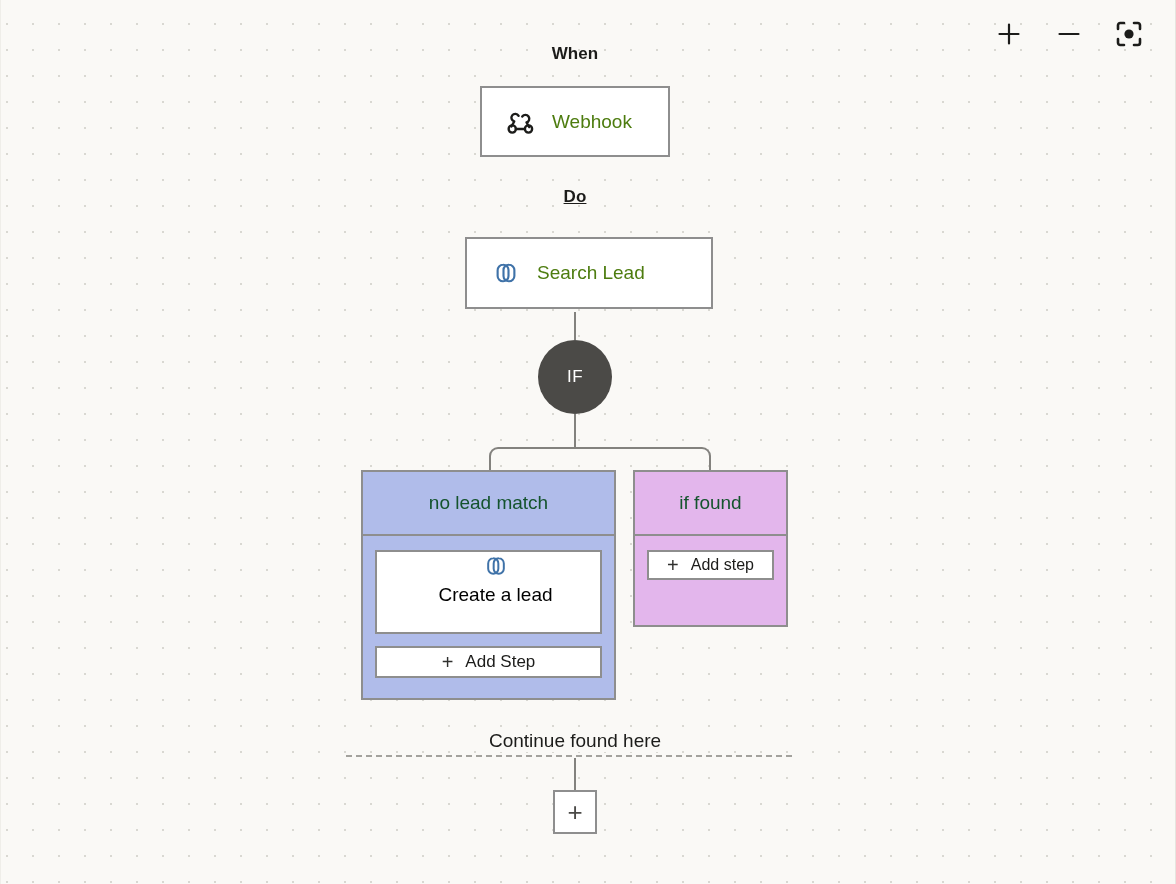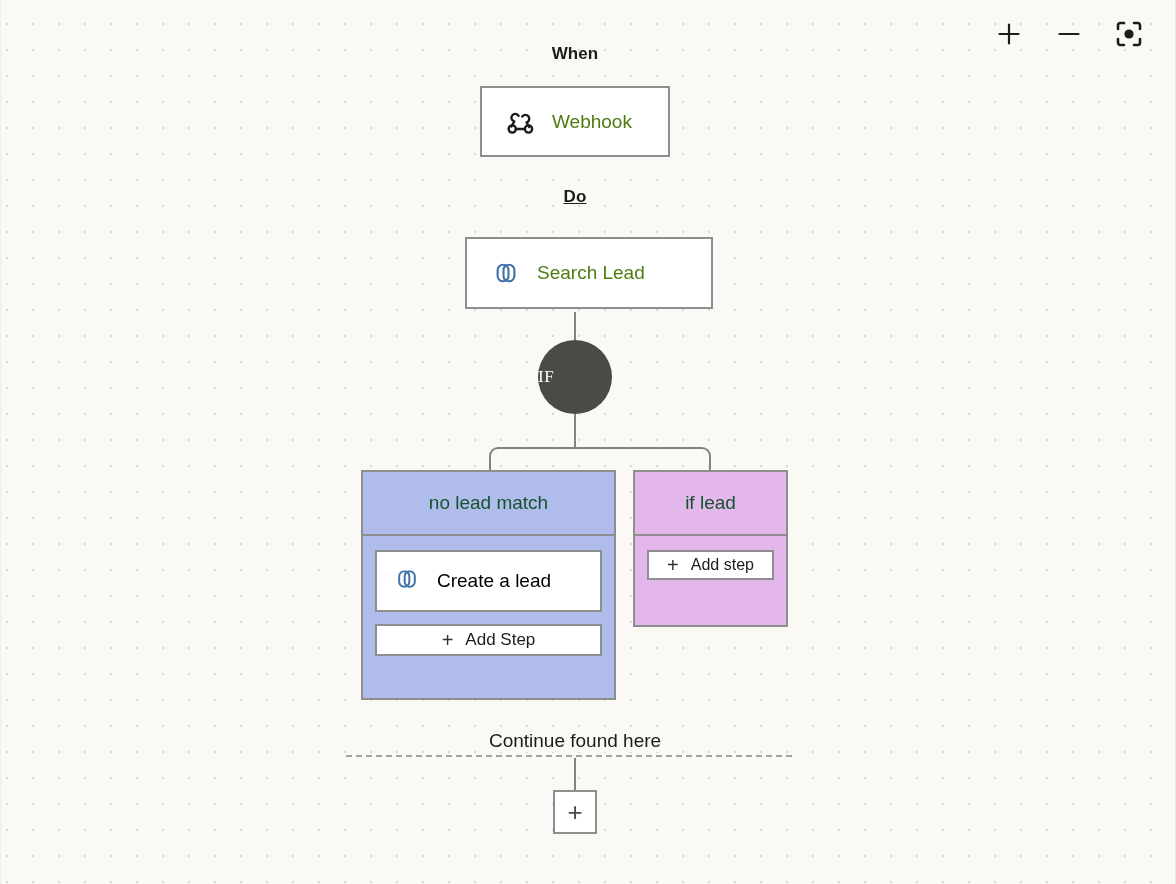--- a/index.html
+++ b/index.html
@@ -90,26 +90,26 @@
 
   
   #if-node {
     position: absolute;
     width: 74px;
     height: 74px;
     border-radius: 50%;
     background: #4b4a47;
     display: flex;
     align-items: center;
+    justify-content: center;
     color: #ffffff;
     font-size: 17px;
     letter-spacing: 0.5px;
     cursor: pointer;
     z-index: 25;
-    font-family: Liberation Serif, serif;
   }
 
   
   .conn-v {
     position: absolute;
     width: 2px;
     background: #83827e;
     z-index: 5;
   }
   .conn-bracket {
@@ -153,21 +153,21 @@
 
   
   .inner-card {
     background: #ffffff;
     border: 2px solid #8e8e8e;
     box-sizing: border-box;
     display: flex;
     align-items: center;
     cursor: pointer;
   }
-  .inner-card.tall { height: 62px; }
+  .inner-card.tall { height: 84px; flex-direction: column; }
   .inner-card .node-icon { margin-left: 16px; width: 30px; }
   .inner-card .node-label { font-size: 19px; margin-left: 14px; }
 
   .add-btn {
     background: #ffffff;
     border: 2px solid #8e8e8e;
     box-sizing: border-box;
     height: 32px;
     display: flex;
     align-items: center;
@@ -314,21 +314,21 @@
       </div>
       <div class="add-btn">
         <span class="plus-glyph">+</span>
         <span>Add Step</span>
       </div>
     </div>
   </div>
 
   <div class="branch branch-pink" style="left:632px; top:470px; width:155px; height:157px;">
     <div class="branch-header">
-      <span>if lead</span>
+      <span>if found</span>
     </div>
     <div class="branch-body">
       <div class="add-btn small">
         <span class="plus-glyph">+</span>
         <span>Add step</span>
       </div>
     </div>
   </div>
 
   <div id="continue-dash"></div>

